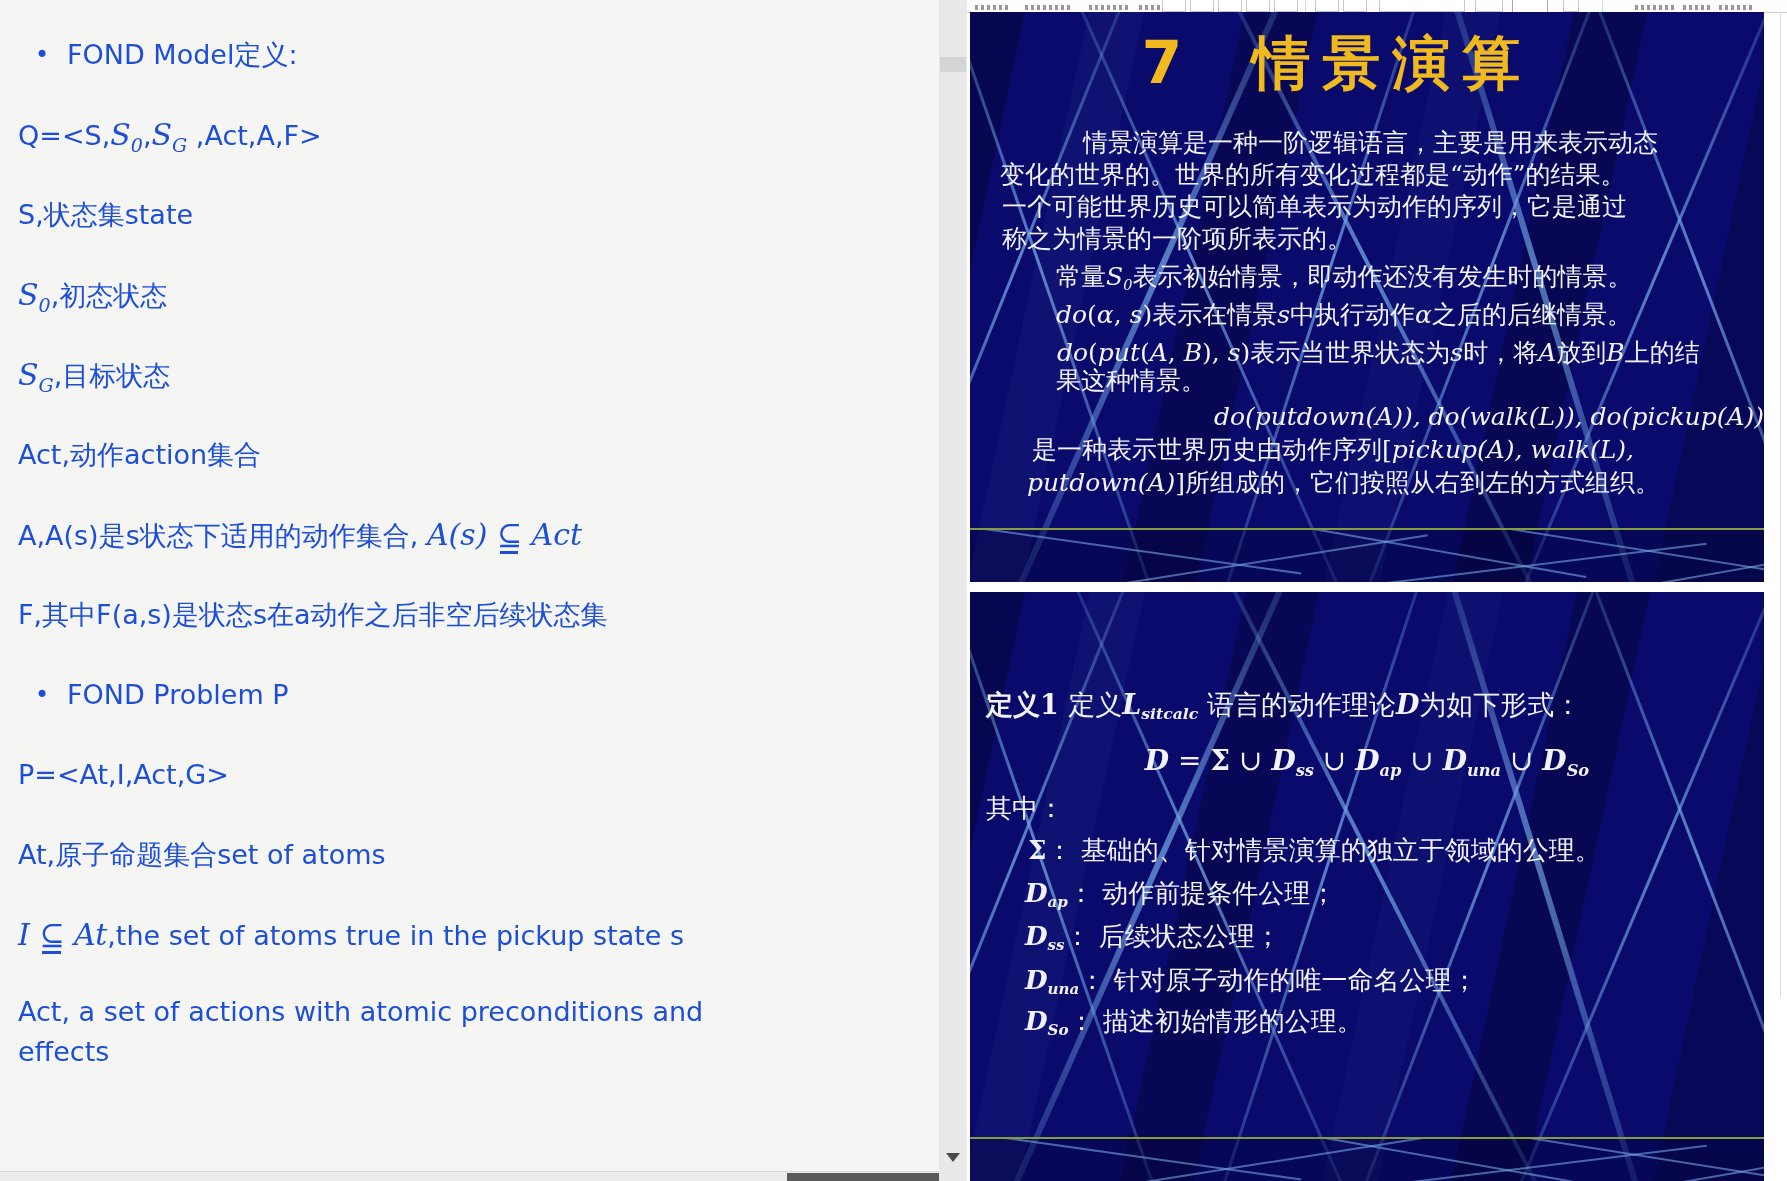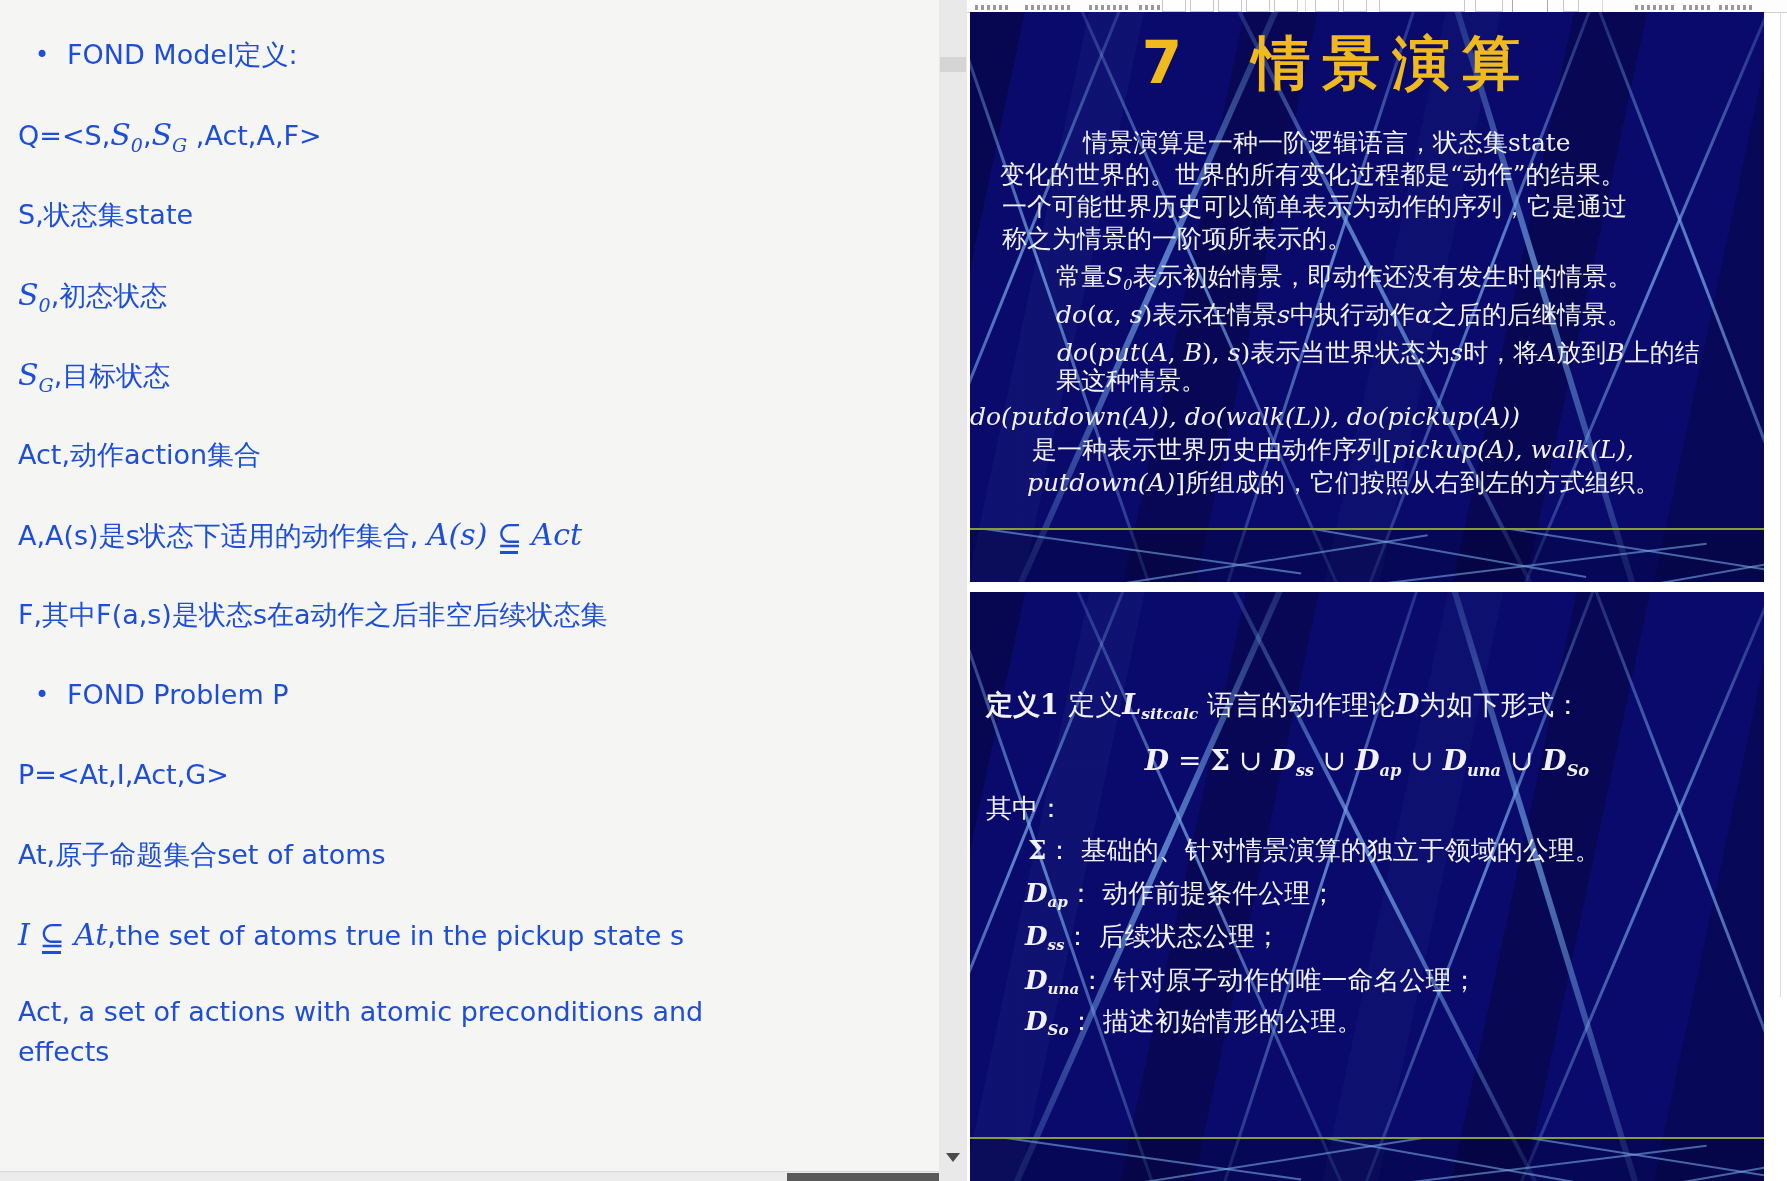--- a/index.html
+++ b/index.html
@@ -106,21 +106,21 @@
   .slide-lines .rline{position:absolute;white-space:nowrap;}
   .slide1 .slide-lines .rline{font-size:25px;line-height:30px;}
   .slide2 .slide-lines .rline{font-size:26px;line-height:34px;}
   .slide .it{font-style:italic;}
   .slide .bold{font-weight:700;}
   .slide .sub{font-size:.58em;vertical-align:-.35em;}
   .s1l1{top:116px;left:113px} .s1l2{top:148px;left:30px}
   .s1l3{top:180px;left:32px}  .s1l4{top:212px;left:32px}
   .s1l5{top:250px;left:86px}  .s1l6{top:288px;left:86px}
   .s1l7{top:326px;left:87px}  .s1l8{top:354px;left:86px}
-  .s1l9{top:390px;left:0;width:100%;text-align:left}
+  .s1l9{top:390px;left:0;width:100%;text-align:right}
   .s1l10{top:423px;left:62px} .s1l11{top:456px;left:57px}
 
   .s2l1{top:96px;left:16px;font-size:27px !important;}
   .s2l2{top:152px;left:0;width:100%;text-align:center;font-size:28px !important;}
   .s2l3{top:199px;left:16px}
   .s2l4{top:241px;left:58px}
   .s2l5{top:284px;left:55px}
   .s2l6{top:327px;left:55px}
   .s2l7{top:371px;left:55px}
   .s2l8{top:412px;left:55px}
@@ -190,21 +190,21 @@
           <i></i>
           <i></i>
           <i></i>
           <i></i>
           <i></i>
           <i></i>
           <i></i>
         </div>
       <h1 class="s1-title">7 情景演算</h1>
       <div class="slide-lines">
-          <div class="rline s1l1"><span>情景演算是一种一阶逻辑语言，状态集state</span></div>
+          <div class="rline s1l1"><span>情景演算是一种一阶逻辑语言，主要是用来表示动态</span></div>
           <div class="rline s1l2"><span>变化的世界的。世界的所有变化过程都是“动作”的结果。</span></div>
           <div class="rline s1l3"><span>一个可能世界历史可以简单表示为动作的序列，它是通过</span></div>
           <div class="rline s1l4"><span>称之为情景的一阶项所表示的。</span></div>
           <div class="rline s1l5"><span>常量</span><span class="it">S</span><span class="it sub">0</span><span>表示初始情景，即动作还没有发生时的情景。</span></div>
           <div class="rline s1l6"><span class="it">do</span><span>(</span><span class="it">α</span><span>, </span><span class="it">s</span><span>)表示在情景</span><span class="it">s</span><span>中执行动作</span><span class="it">α</span><span>之后的后继情景。</span></div>
           <div class="rline s1l7"><span class="it">do</span><span>(</span><span class="it">put</span><span>(</span><span class="it">A</span><span>, </span><span class="it">B</span><span>), </span><span class="it">s</span><span>)表示当世界状态为</span><span class="it">s</span><span>时，将</span><span class="it">A</span><span>放到</span><span class="it">B</span><span>上的结</span></div>
           <div class="rline s1l8"><span>果这种情景。</span></div>
           <div class="rline s1l9"><span class="it">do(putdown(A)), do(walk(L)), do(pickup(A))</span></div>
           <div class="rline s1l10"><span>是一种表示世界历史由动作序列[</span><span class="it">pickup(A), walk(L),</span></div>
           <div class="rline s1l11"><span class="it">putdown(A)</span><span>]所组成的，它们按照从右到左的方式组织。</span></div>

